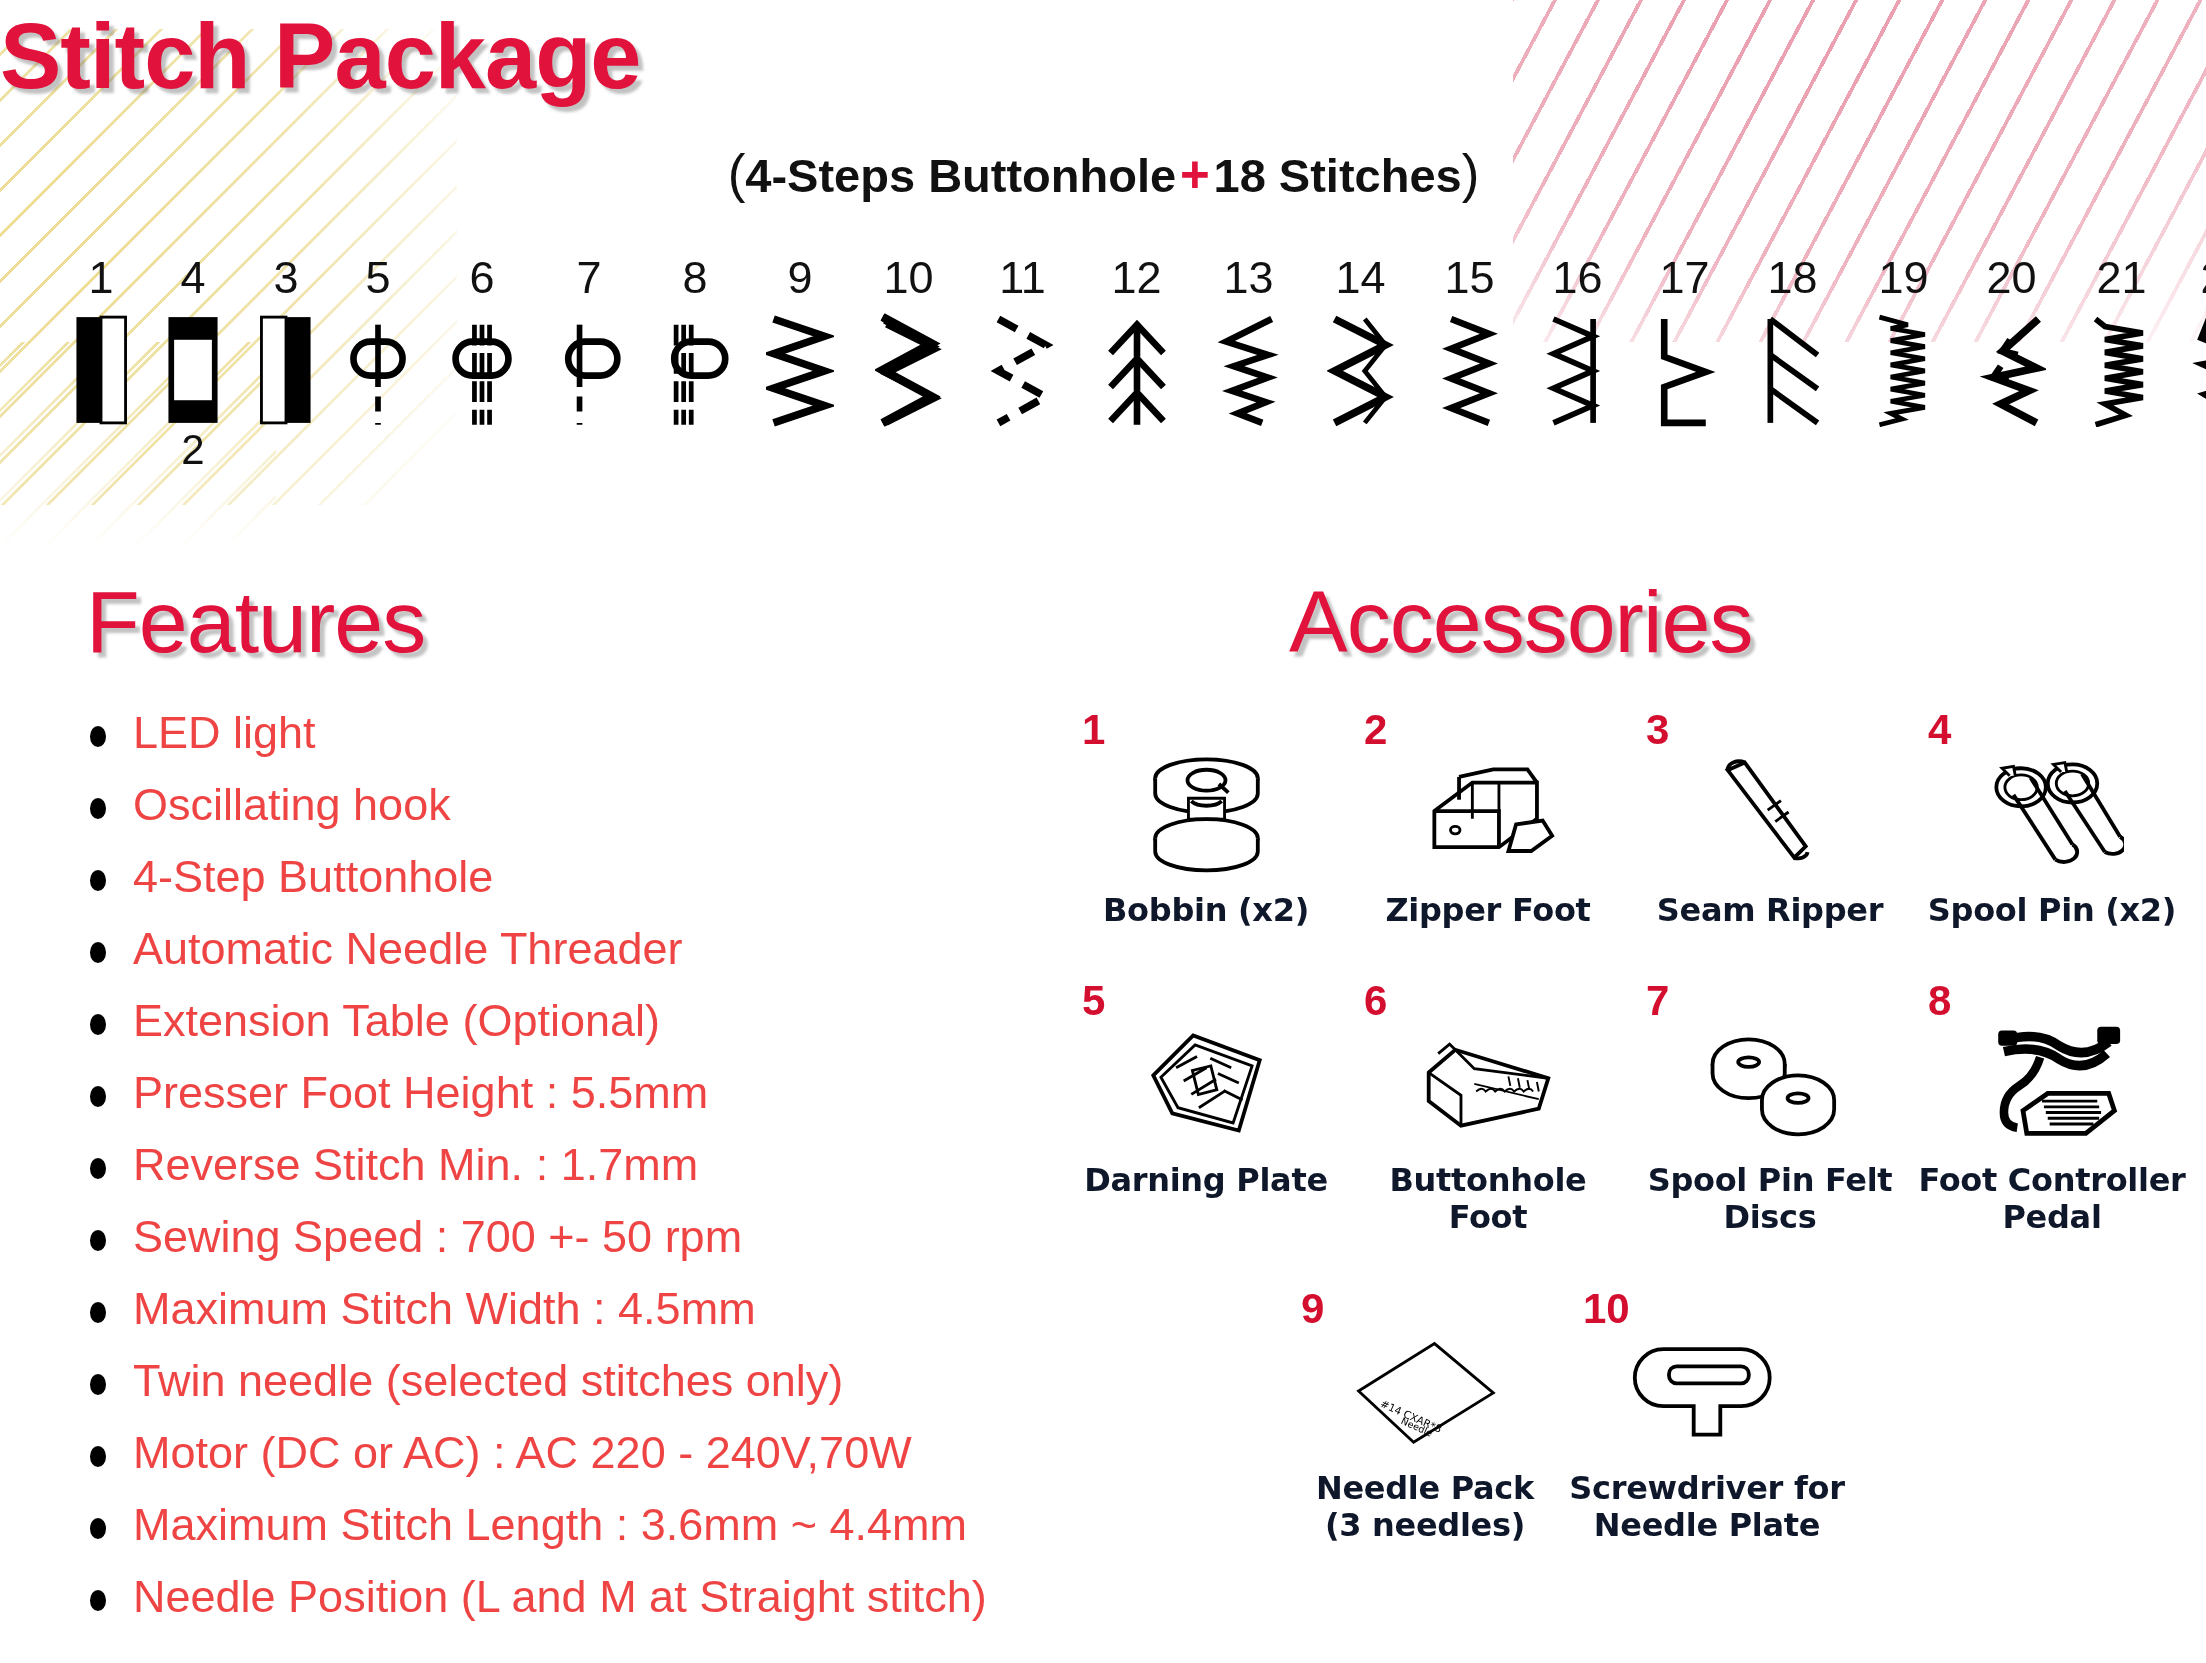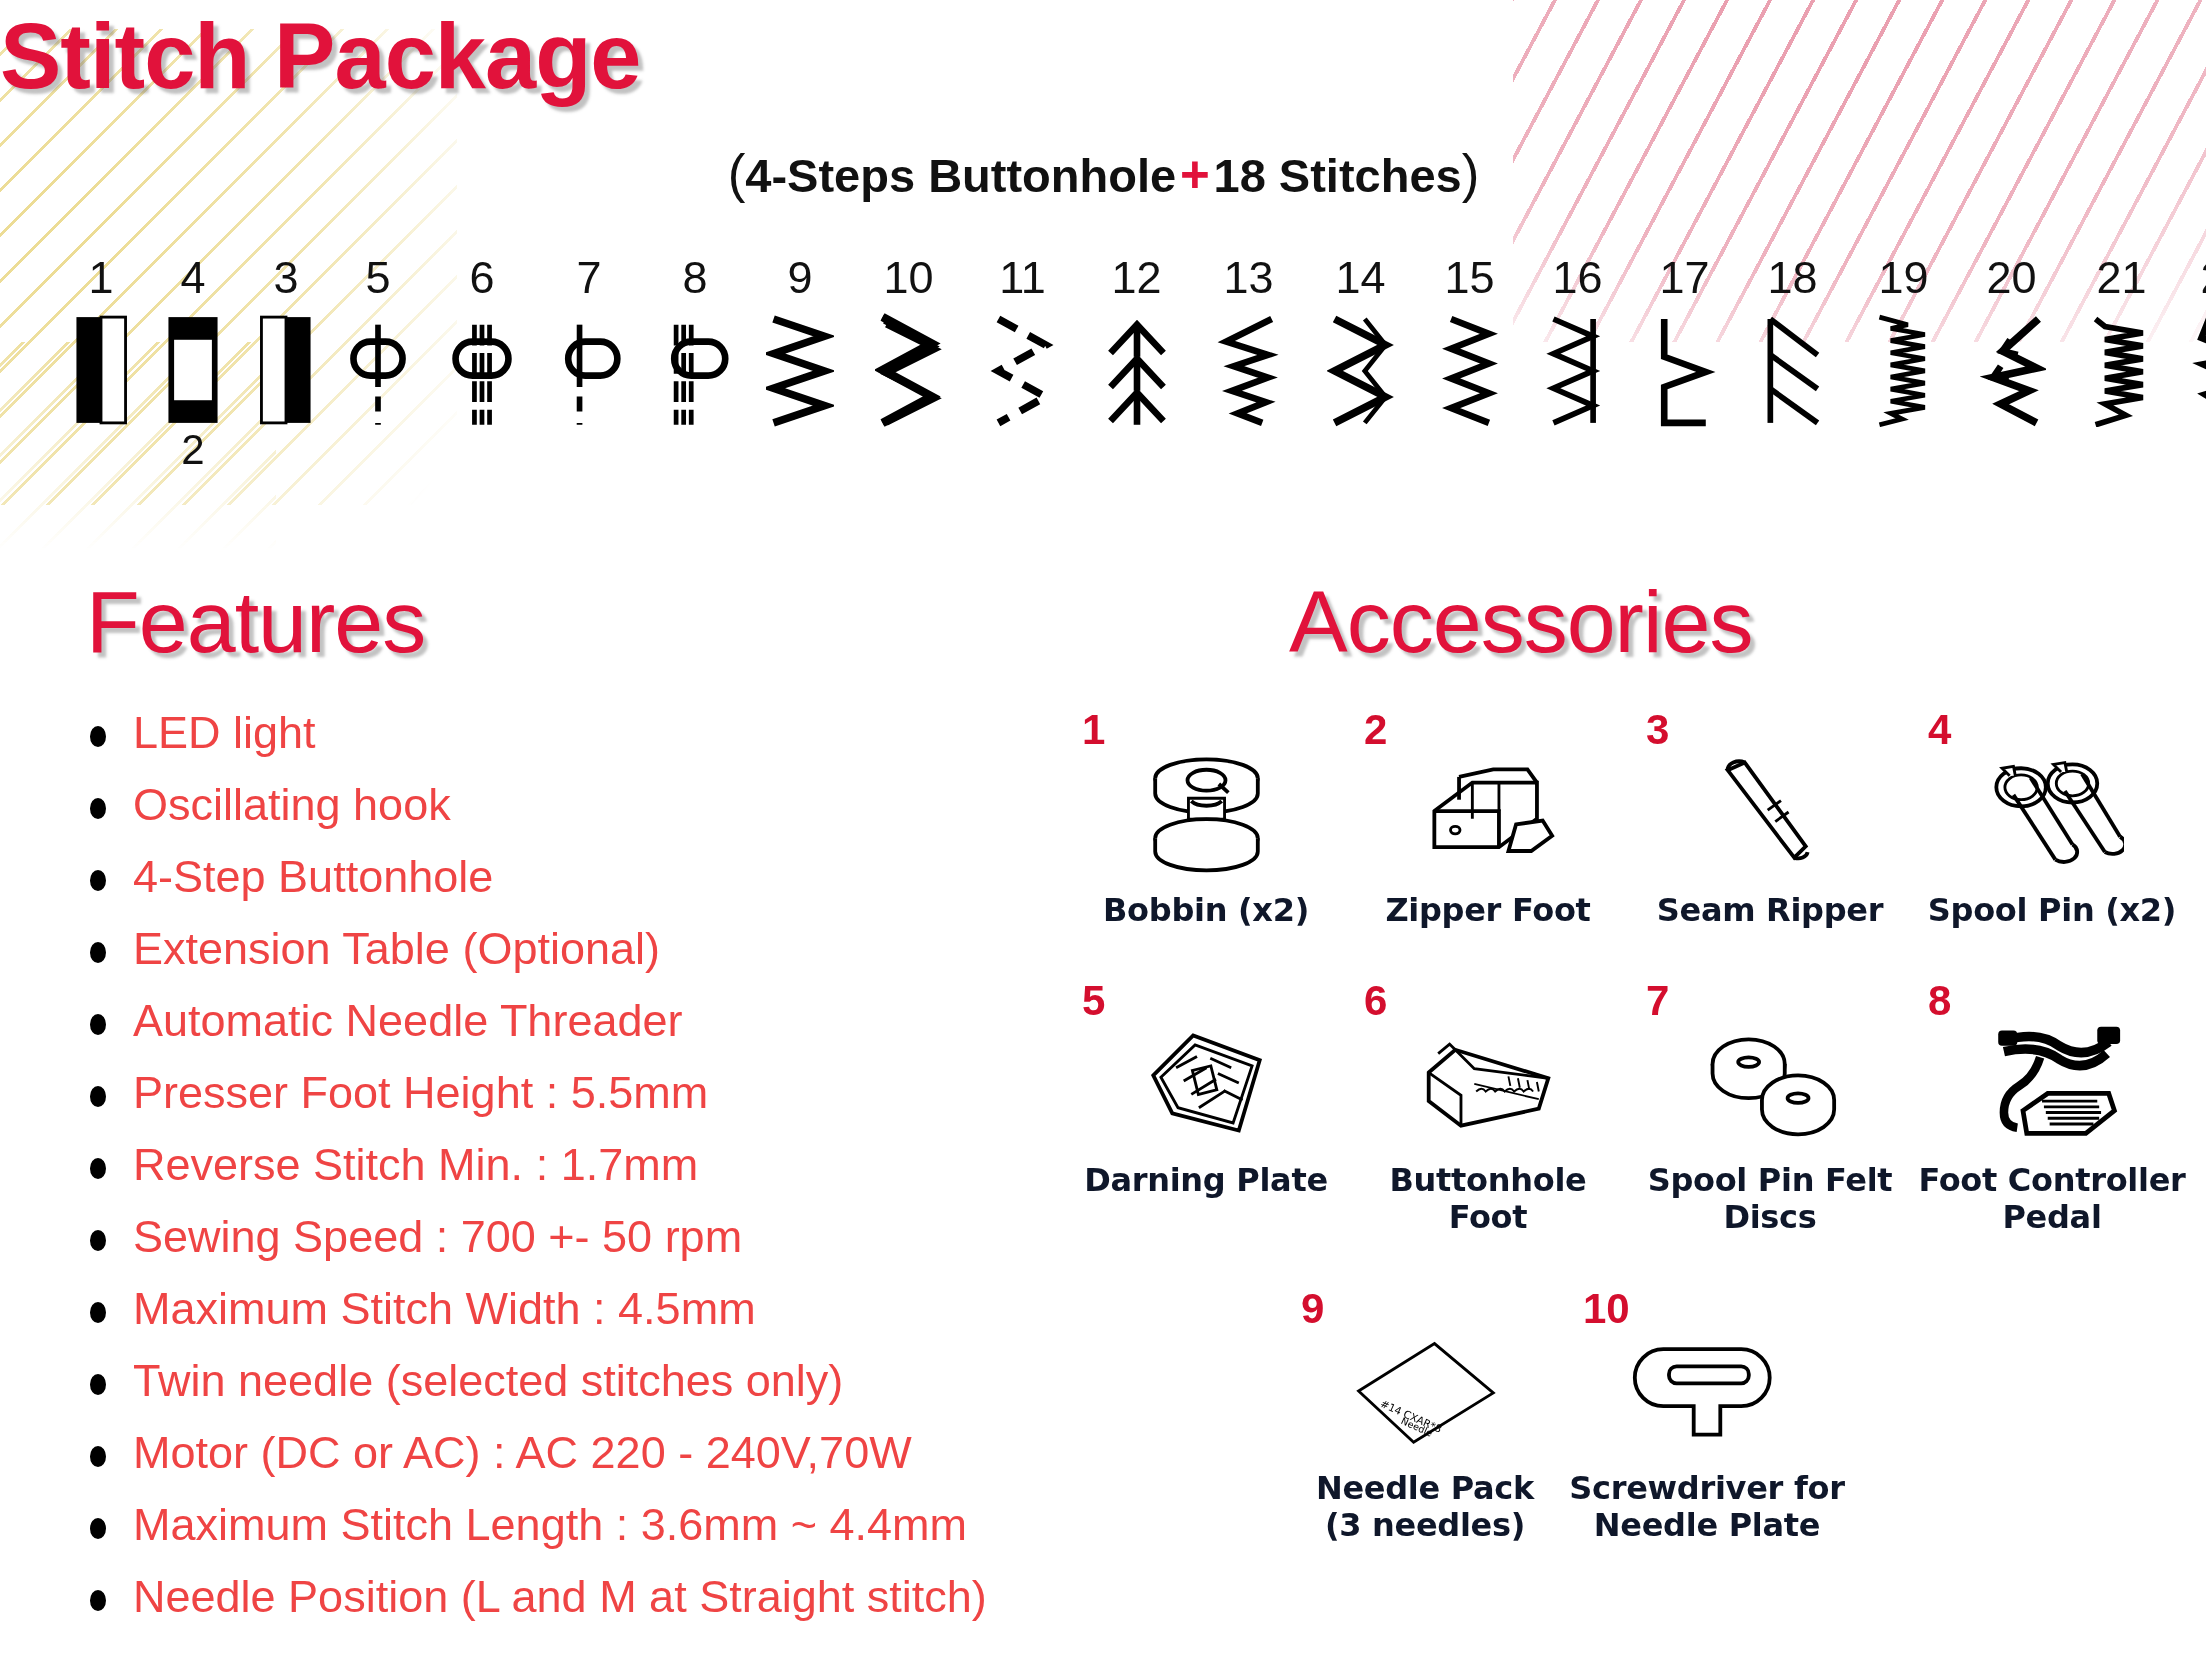--- a/index.html
+++ b/index.html
@@ -283,25 +283,25 @@
       <div class="feat-row">
         <span class="feat-bullet"></span>
         <span class="feat-text">Oscillating hook</span>
       </div>
       <div class="feat-row">
         <span class="feat-bullet"></span>
         <span class="feat-text">4-Step Buttonhole</span>
       </div>
       <div class="feat-row">
         <span class="feat-bullet"></span>
+        <span class="feat-text">Automatic Needle Threader</span>
+      </div>
+      <div class="feat-row">
+        <span class="feat-bullet"></span>
         <span class="feat-text">Extension Table (Optional)</span>
-      </div>
-      <div class="feat-row">
-        <span class="feat-bullet"></span>
-        <span class="feat-text">Automatic Needle Threader</span>
       </div>
       <div class="feat-row">
         <span class="feat-bullet"></span>
         <span class="feat-text">Presser Foot Height : 5.5mm</span>
       </div>
       <div class="feat-row">
         <span class="feat-bullet"></span>
         <span class="feat-text">Reverse Stitch  Min. : 1.7mm</span>
       </div>
       <div class="feat-row">

